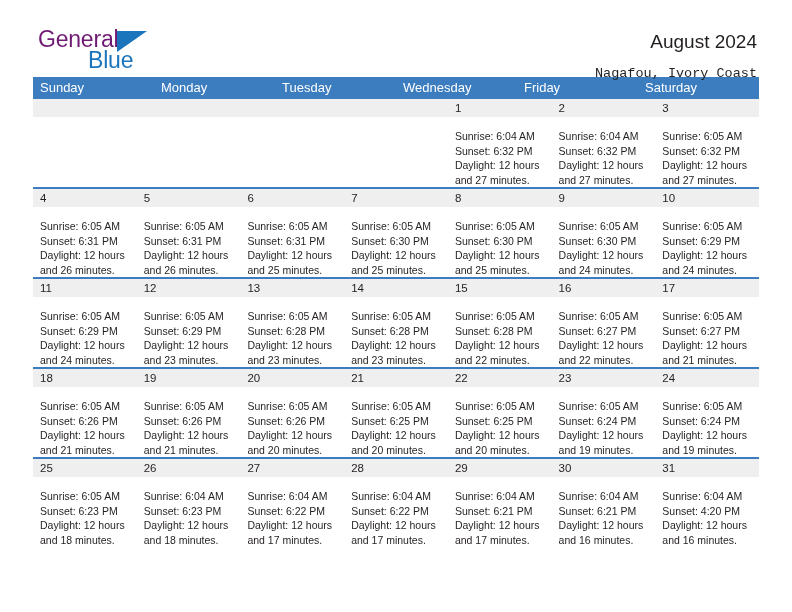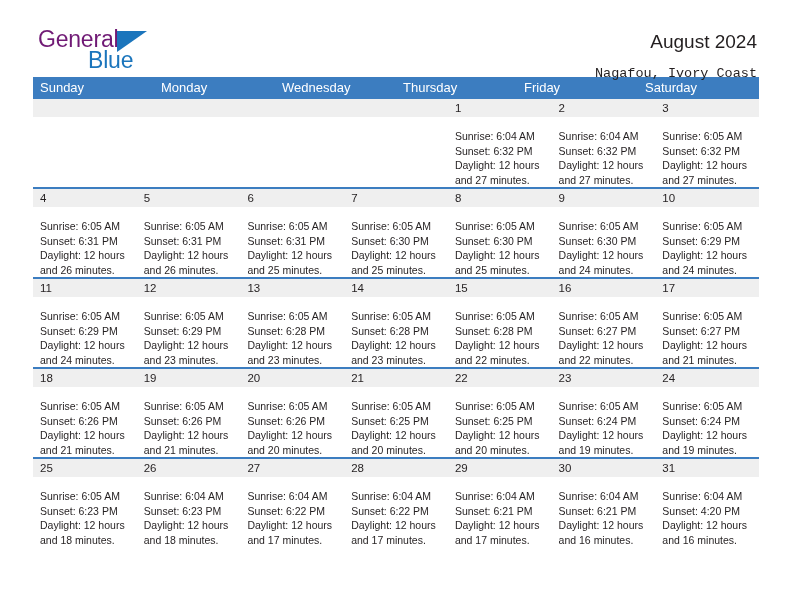--- a/index.html
+++ b/index.html
@@ -159,22 +159,22 @@
       <div class="cal-subtitle">Nagafou, Ivory Coast</div>
     </div>
 
   </div>
 
   <div class="calendar">
 
     <div class="dow-row">
       <div class="dow-cell">Sunday</div>
       <div class="dow-cell">Monday</div>
+      <div class="dow-cell">Tuesday</div>
       <div class="dow-cell">Wednesday</div>
-      <div class="dow-cell">Thursday</div>
       <div class="dow-cell">Friday</div>
       <div class="dow-cell">Saturday</div>
     </div>
 
     <div id="weeks-container">
         <div class="week">
           <div class="week-inner">
             <div class="day-cell empty">
               <div class="day-head"></div>
             </div>

